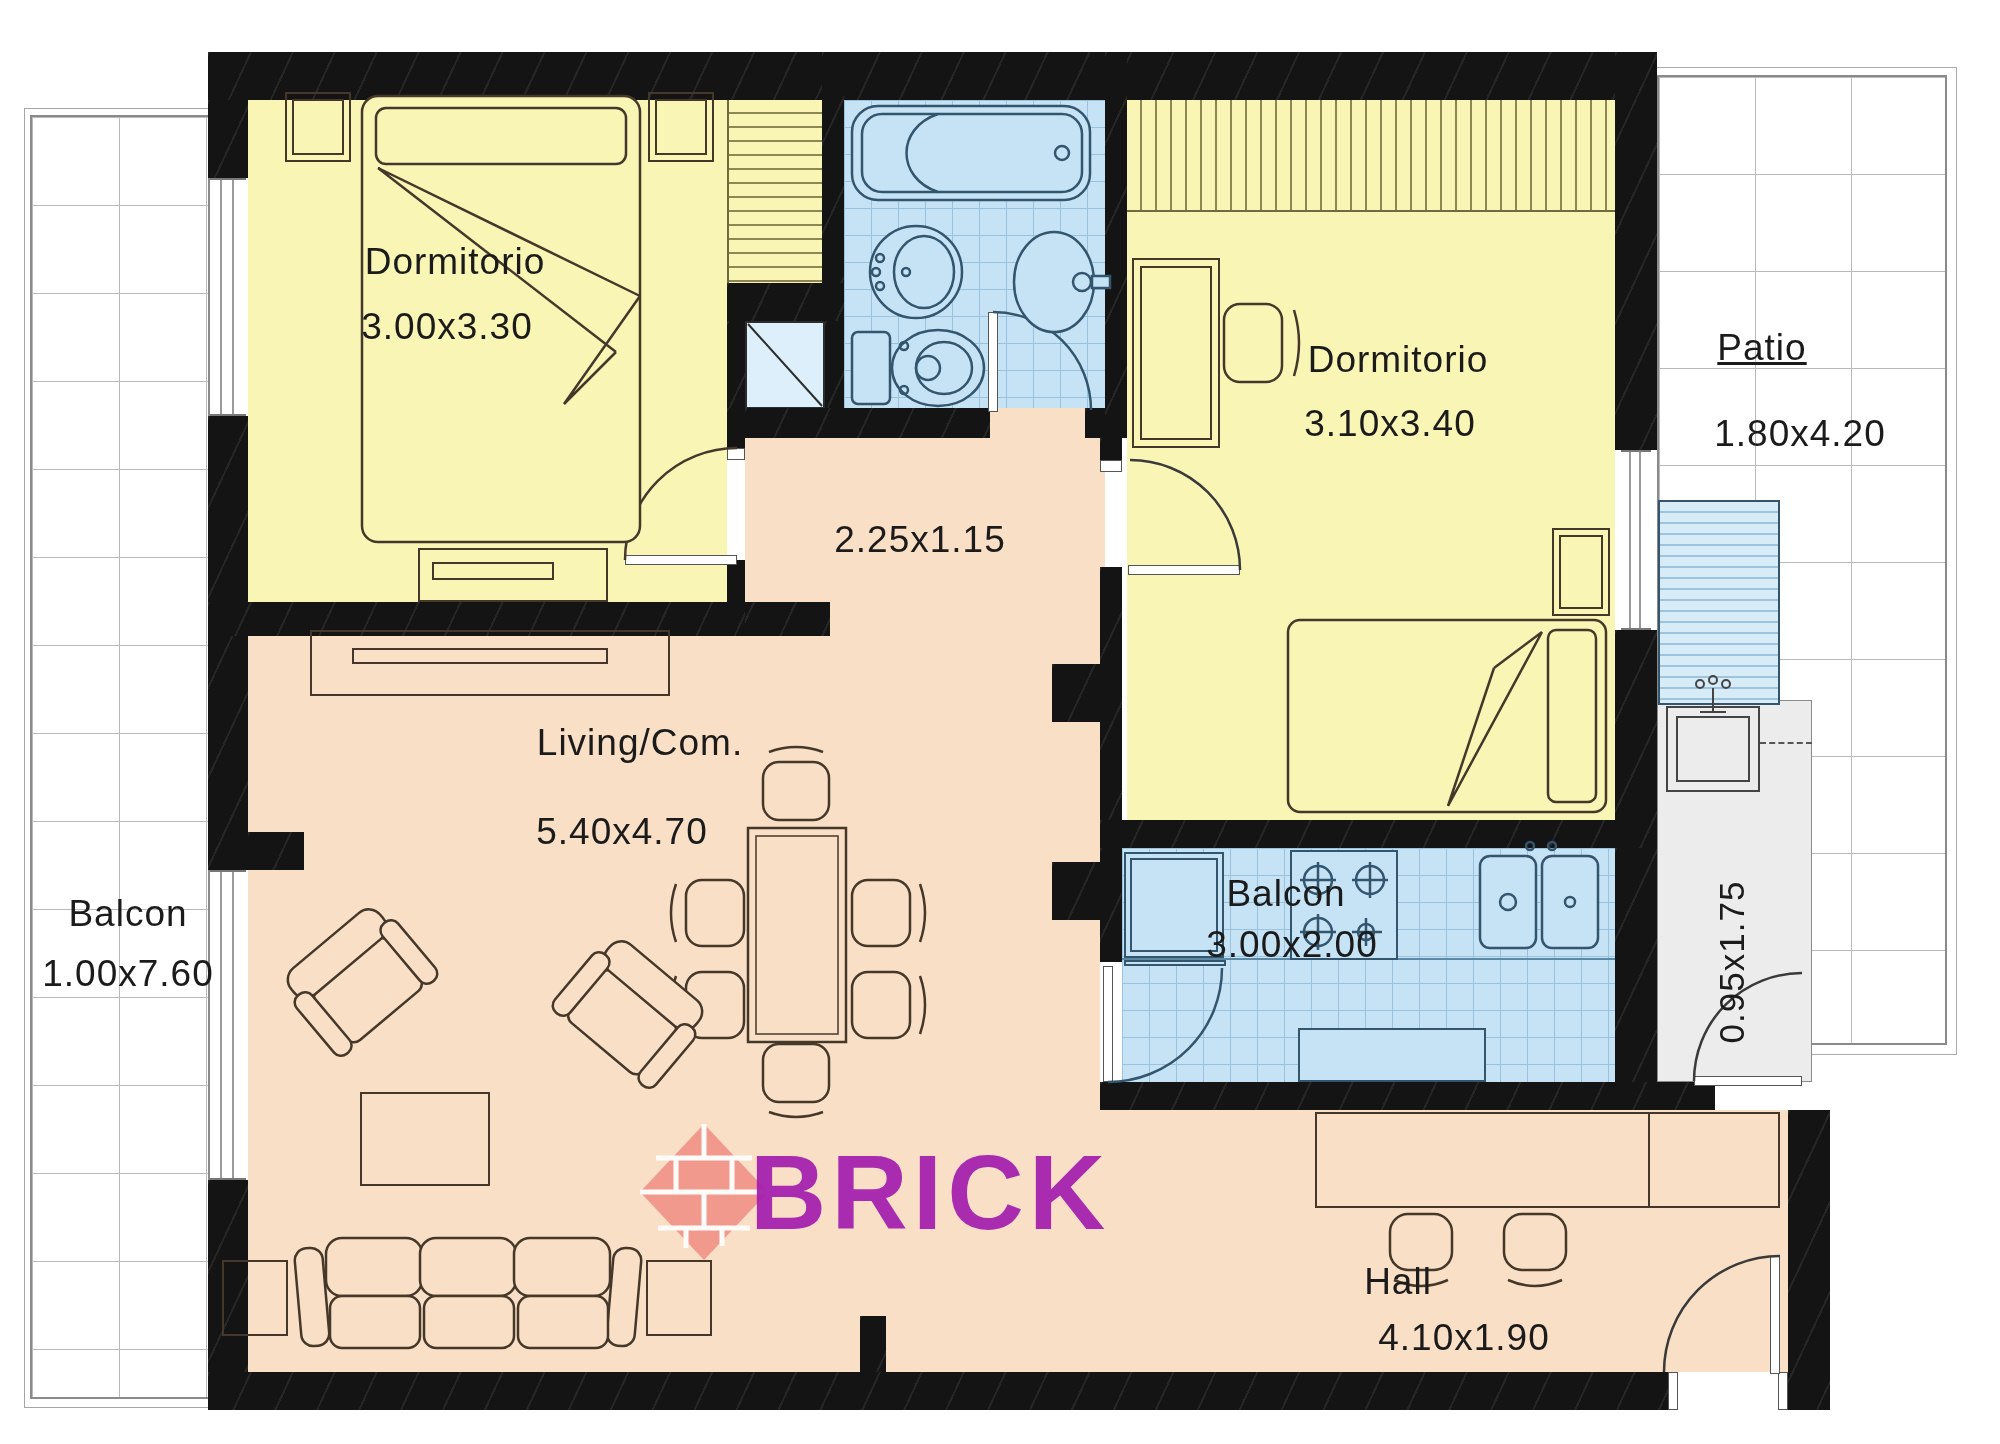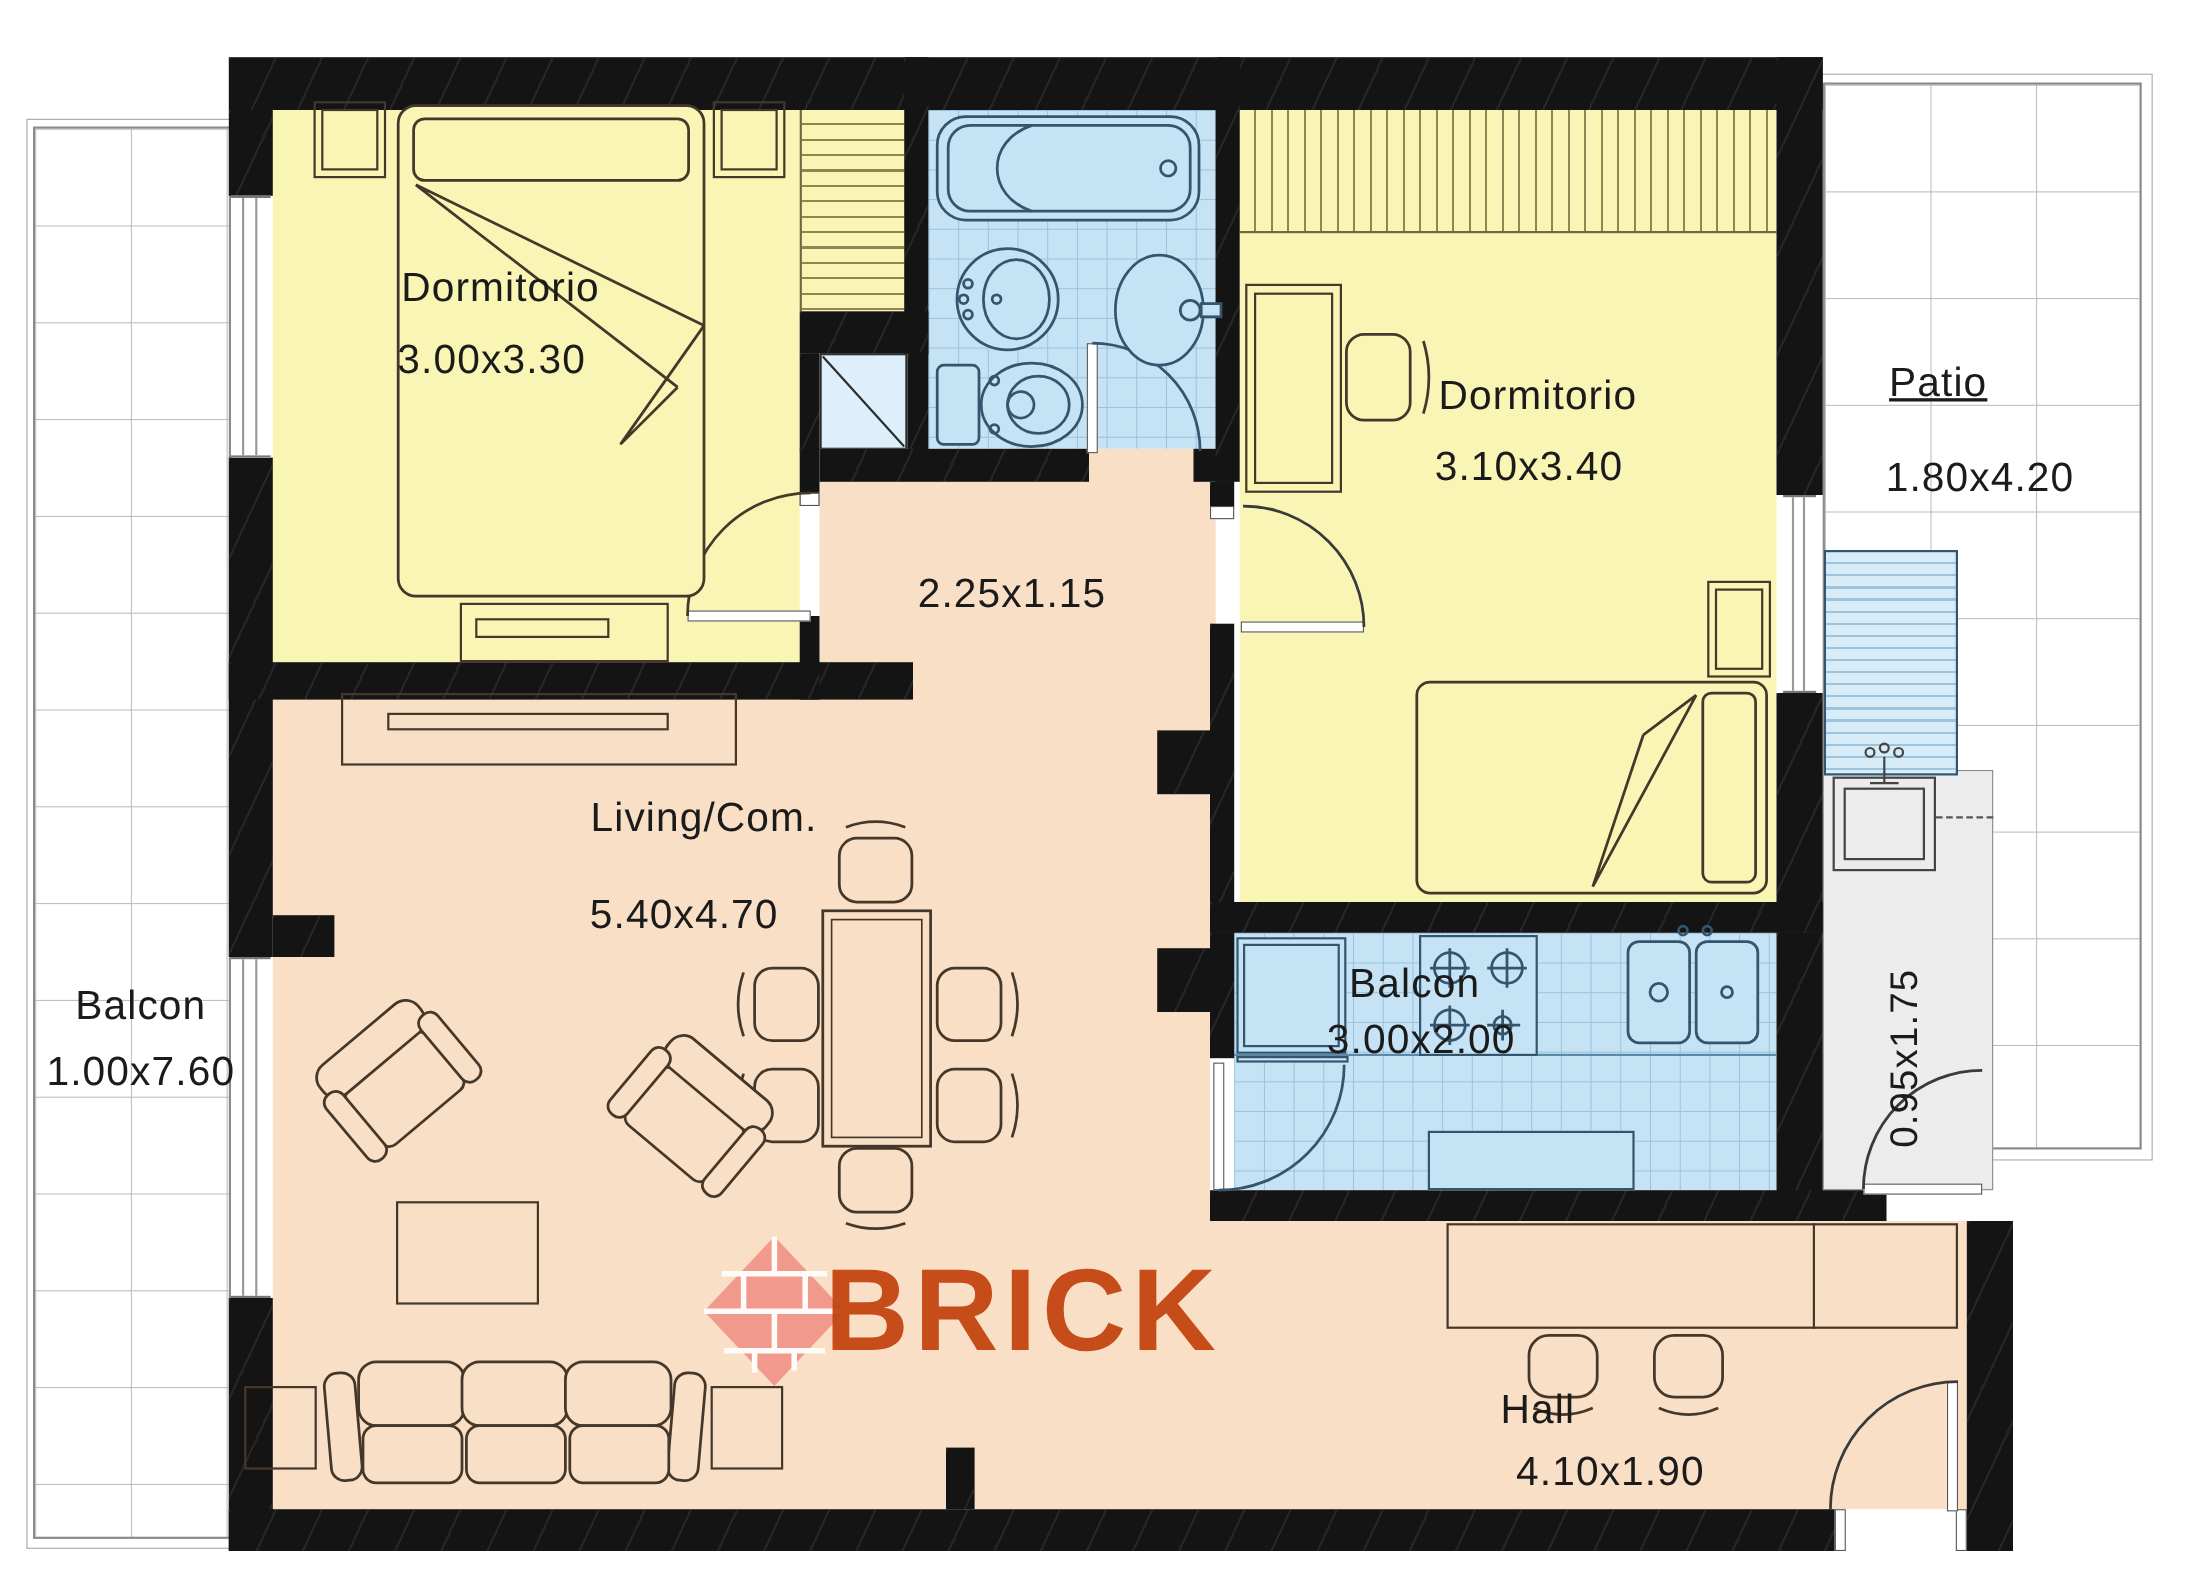--- a/index.html
+++ b/index.html
@@ -20,21 +20,21 @@
   .gridw{background-color:#fff;
          background-image:linear-gradient(#b9b9b9 1px,transparent 1px),linear-gradient(90deg,#b9b9b9 1px,transparent 1px);
          border:2px solid #8a8a8a;box-sizing:border-box;}
   .lbl{position:absolute;color:#1b1b1b;font-size:37px;white-space:nowrap;
        transform:translate(-50%,-50%);letter-spacing:1px;}
   .lbl.vert{transform:translate(-50%,-50%) rotate(-90deg);}
   .hatch-h{background-image:repeating-linear-gradient(180deg,transparent 0 12px,#8d8853 12px 14px);}
   .hatch-v{background-image:repeating-linear-gradient(90deg,transparent 0 13px,#8d8853 13px 15px);}
   svg{position:absolute;left:0;top:0;pointer-events:none;}
   .wm-text{position:absolute;left:930px;top:1192px;transform:translate(-50%,-50%);
-           font-size:106px;font-weight:bold;letter-spacing:5px;color:#c2410c;opacity:.92;}
+           font-size:106px;font-weight:bold;letter-spacing:5px;color:#a21caf;opacity:.92;}
 </style>
 </head>
 <body>
 
 <div id="plan">
 
   <div class="abs" style="left:24px;top:108px;width:192px;height:1298px;border:1px solid #a5a5a5;"></div>
   <div class="room gridw" style="left:30px;top:115px;width:180px;height:1284px;background-size:87px 88px;"></div>
 
   <div class="abs" style="left:1649px;top:67px;width:306px;height:986px;border:1px solid #ababab;"></div>

